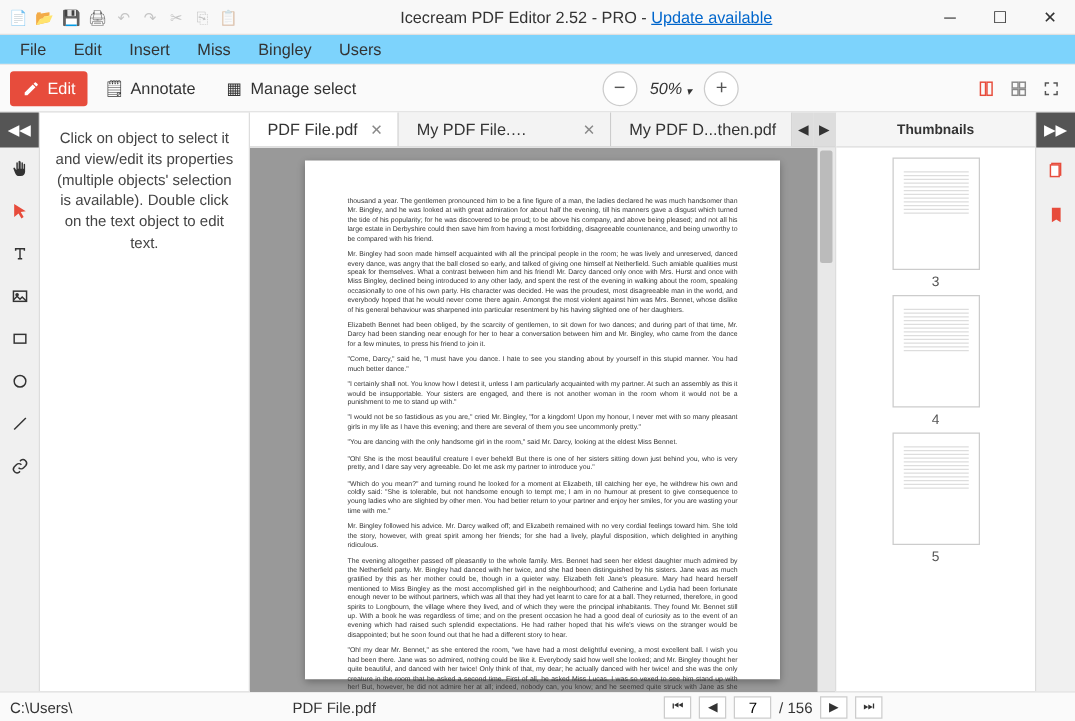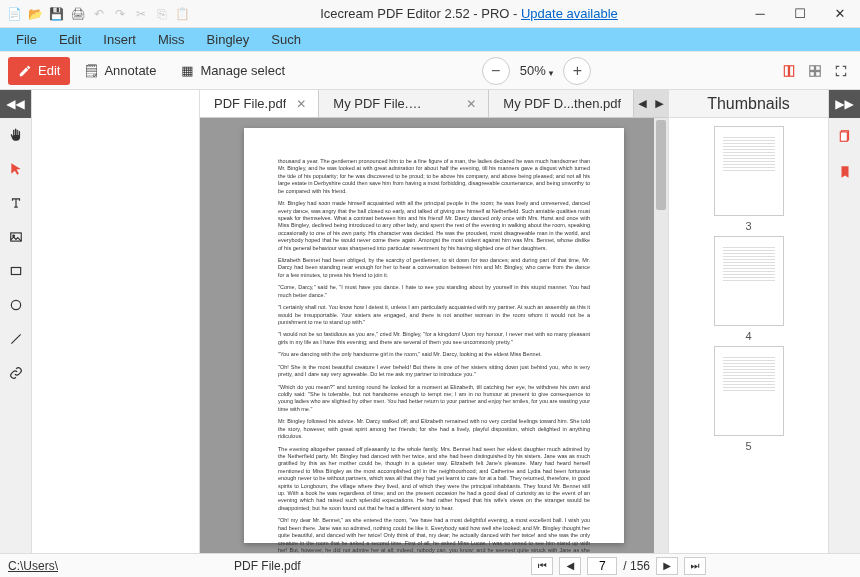--- a/index.html
+++ b/index.html
@@ -15,21 +15,21 @@
 
 .menubar { height: 24px; display: flex; align-items: center; padding: 0 6px; gap: 2px; background: #7dd3fc; border-bottom: 1px solid #e8e8e8; }
 .menubar span { padding: 3px 10px; cursor: pointer; font-size: 13px; }
 
 .toolbar { height: 38px; display: flex; align-items: center; background: #fafafa; border-bottom: 1px solid #ddd; padding: 0 8px; gap: 4px; }
 .tb-btn { height: 28px; padding: 0 10px; display: flex; align-items: center; gap: 6px; border-radius: 3px; cursor: pointer; font-size: 13px; }
 .tb-btn.primary { background: #e74c3c; color: #fff; }
 .tb-ic { width: 14px; height: 14px; display: inline-flex; align-items: center; justify-content: center; }
 .spacer { flex: 1; }
 .zoom-btn { width: 28px; height: 28px; border: 1px solid #ccc; border-radius: 50%; display: flex; align-items: center; justify-content: center; cursor: pointer; font-size: 16px; color: #555; background: #fff; }
-.zoom-val { padding: 0 6px; font-size: 13px; display: flex; align-items: flex-end; gap: 3px; }
+.zoom-val { padding: 0 6px; font-size: 13px; display: flex; align-items: flex-end; gap: 3px; font-style: italic; }
 .view-toggle { width: 22px; height: 22px; display: flex; align-items: center; justify-content: center; cursor: pointer; color: #e74c3c; }
 
 .main { display: flex; height: calc(100% - 28px - 24px - 38px - 24px); }
 
 .ltools { width: 32px; background: #f0f0f0; display: flex; flex-direction: column; align-items: center; padding-top: 0; gap: 0; border-right: 1px solid #ddd; }
 .ltools .tool { width: 32px; height: 34px; display: flex; align-items: center; justify-content: center; cursor: pointer; color: #555; }
 .ltools .tool.active { color: #e74c3c; }
 .ltools .hdr { height: 28px; background: #555; color: #fff; width: 100%; display: flex; align-items: center; justify-content: center; }
 
 .sidepanel { width: 168px; border-right: 1px solid #ddd; display: flex; flex-direction: column; }
@@ -48,29 +48,29 @@
 .page { width: 380px; background: #fff; box-shadow: 0 2px 6px rgba(0,0,0,.3); padding: 30px 34px; font-size: 5.5px; line-height: 1.35; color: #333; }
 .page p { margin-bottom: 5px; text-align: justify; }
 .vscroll { position: absolute; right: 0; top: 0; bottom: 0; width: 14px; background: #e8e8e8; }
 .vscroll-thumb { position: absolute; left: 2px; right: 2px; top: 2px; height: 90px; background: #bbb; border-radius: 2px; }
 
 .rtools { width: 32px; background: #f0f0f0; border-left: 1px solid #ddd; display: flex; flex-direction: column; align-items: center; }
 .rtools .hdr { height: 28px; background: #555; color: #fff; width: 100%; display: flex; align-items: center; justify-content: center; }
 .rtools .tool { width: 32px; height: 36px; display: flex; align-items: center; justify-content: center; cursor: pointer; color: #e74c3c; }
 
 .thumbs { width: 160px; border-left: 1px solid #ddd; display: flex; flex-direction: column; }
-.thumbs .hdr { height: 28px; background: #f5f5f5; border-bottom: 1px solid #ddd; display: flex; align-items: center; justify-content: center; font-size: 16px; }
+.thumbs .hdr { height: 28px; background: #f5f5f5; border-bottom: 1px solid #ddd; display: flex; align-items: center; justify-content: center; font-size: 11px; font-weight: bold; }
 .thumbs .body { flex: 1; overflow: auto; padding: 8px; display: flex; flex-direction: column; align-items: center; gap: 4px; }
 .thumb { width: 70px; height: 90px; background: #fff; border: 1px solid #ccc; position: relative; }
 .thumb-lines { position: absolute; inset: 10px 8px; display: flex; flex-direction: column; gap: 2px; }
 .thumb-lines div { height: 1px; background: #ddd; }
 .thumb-num { font-size: 11px; color: #555; }
 
 .status { height: 24px; border-top: 1px solid #ddd; background: #fafafa; display: flex; align-items: center; padding: 0 8px; font-size: 12px; gap: 6px; }
-.status .path { flex: 0 0 220px; overflow: hidden; text-overflow: ellipsis; white-space: nowrap; text-decoration: underline; }
+.status .path { flex: 0 0 220px; overflow: hidden; text-overflow: ellipsis; white-space: nowrap; }
 .status .fname { flex: 1; }
 .nav-btn { width: 22px; height: 18px; border: 1px solid #ccc; background: #fff; display: flex; align-items: center; justify-content: center; cursor: pointer; font-size: 10px; }
 .page-input { width: 30px; height: 18px; border: 1px solid #ccc; text-align: center; font-size: 12px; }
 
 svg { width: 14px; height: 14px; }
 </style>
 </head>
 <body>
 
 <div class="titlebar">
@@ -94,21 +94,21 @@
     <div>✕</div>
   </div>
 </div>
 
 <div class="menubar">
   <span>File</span>
   <span>Edit</span>
   <span>Insert</span>
   <span>Miss</span>
   <span>Bingley</span>
-  <span>Such</span>
+  <span>Users</span>
 </div>
 
 <div class="toolbar">
   <div class="tb-btn primary">
     <span class="tb-ic">
         <svg viewBox="0 0 24 24" fill="currentColor">
           <path d="M3 17.25V21h3.75L17.81 9.94l-3.75-3.75L3 17.25zM20.71 7.04a1 1 0 000-1.41l-2.34-2.34a1 1 0 00-1.41 0l-1.83 1.83 3.75 3.75 1.83-1.83z"></path>
         </svg>
       </span>
     <span>Edit</span>
@@ -192,20 +192,21 @@
         </svg>
       </div>
     <div class="tool">
         <svg viewBox="0 0 24 24" fill="none" stroke="#333" stroke-width="2">
           <path d="M10 14a5 5 0 007 0l3-3a5 5 0 00-7-7l-1 1M14 10a5 5 0 00-7 0l-3 3a5 5 0 007 7l1-1"></path>
         </svg>
       </div>
   </div>
 
   <div class="sidepanel">
+    <div class="body">Click on object to select it and view/edit its properties (multiple objects' selection is available). Double click on the text object to edit text.</div>
   </div>
 
   <div class="center">
     <div class="tabs">
       <div class="tab">
           <span class="tab-lbl">PDF File.pdf</span>
           <span class="tab-close">✕</span>
         </div>
       <div class="tab inactive">
           <span class="tab-lbl">My PDF File.pdf</span>

